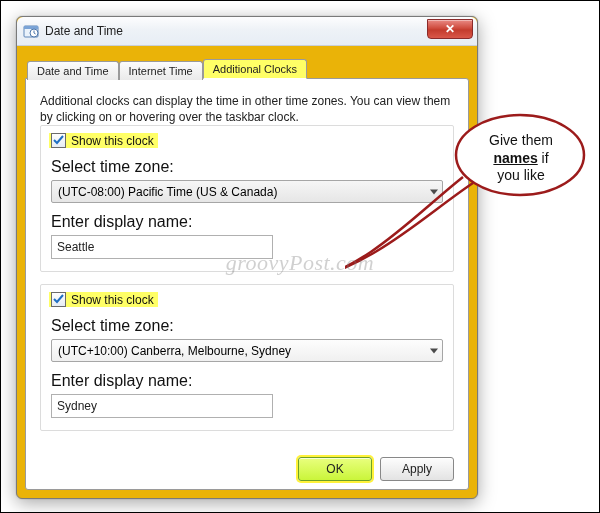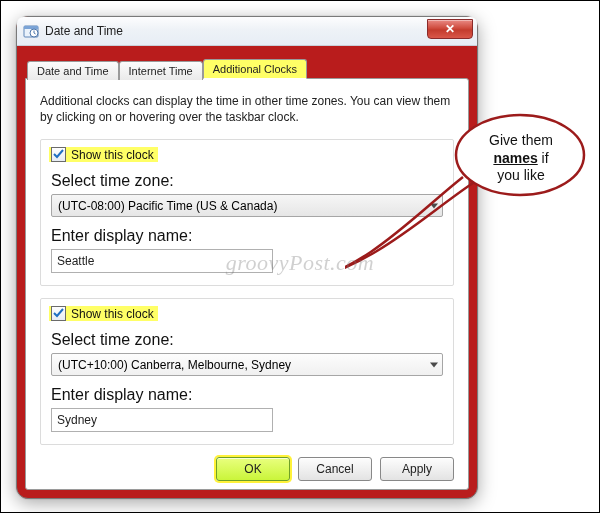--- a/index.html
+++ b/index.html
@@ -14,23 +14,23 @@
   .outer-border {
     position: absolute; left: 0; top: 0; width: 598px; height: 511px;
     border: 1px solid #000;
   }
 
   
   .window {
     position: absolute;
     left: 16px; top: 16px;
     width: 460px; height: 481px;
-    background: #b91c1c;
+    background: #eab308;
     border: 1px solid #7a7a7a;
-    border-radius: 12px;
+    border-radius: 6px;
     box-shadow: 0 4px 18px rgba(0,0,0,0.35), 0 0 0 1px rgba(0,0,0,0.05);
     overflow: visible;
   }
   .titlebar {
     height: 28px;
     background: linear-gradient(#fdfdfe, #eef2f7 45%, #e7edf5);
     border-bottom: 1px solid #c9cfd8;
     border-radius: 6px 6px 0 0;
     display: flex; align-items: center;
     padding-left: 6px;
@@ -86,21 +86,21 @@
   .tab.hl { background: #ffff66; }
 
   .tabpanel {
     border: 1px solid #9a9a9a;
     border-radius: 0 3px 3px 3px;
     background: #fff;
     position: absolute; left: 0; right: 0; top: 25px; bottom: 0;
     padding: 14px 14px 10px 14px;
   }
 
-  .desc { font-size: 12px; color: #222; line-height: 1.35; margin-bottom: 14px; }
+  .desc { font-size: 12px; color: #222; line-height: 1.35; }
 
   .fieldset {
     border: 1px solid #dcdcdc;
     border-radius: 2px;
     padding: 27px 10px 12px 10px;
     margin-bottom: 12px;
     position: relative;
   }
   .fieldset .check-row {
     display: flex; align-items: center;
@@ -276,21 +276,20 @@
           <span class="arrow"></span>
         </div>
         <div class="field-label" style="margin-top:10px">Enter display name:</div>
         <div class="textin">
           <span>Sydney</span>
         </div>
       </div>
 
       <div class="btnrow">
         <div class="btn primary">OK</div>
-        <div class="btn">Cancel</div>
         <div class="btn">Apply</div>
       </div>
 
     </div>
   </div>
 </div>
 
 <div class="callout">
   <svg viewBox="0 0 250 230">
     <ellipse cx="175" cy="50" rx="64" ry="40" fill="#fff" stroke="#9c1b1b" stroke-width="2.5"></ellipse>

